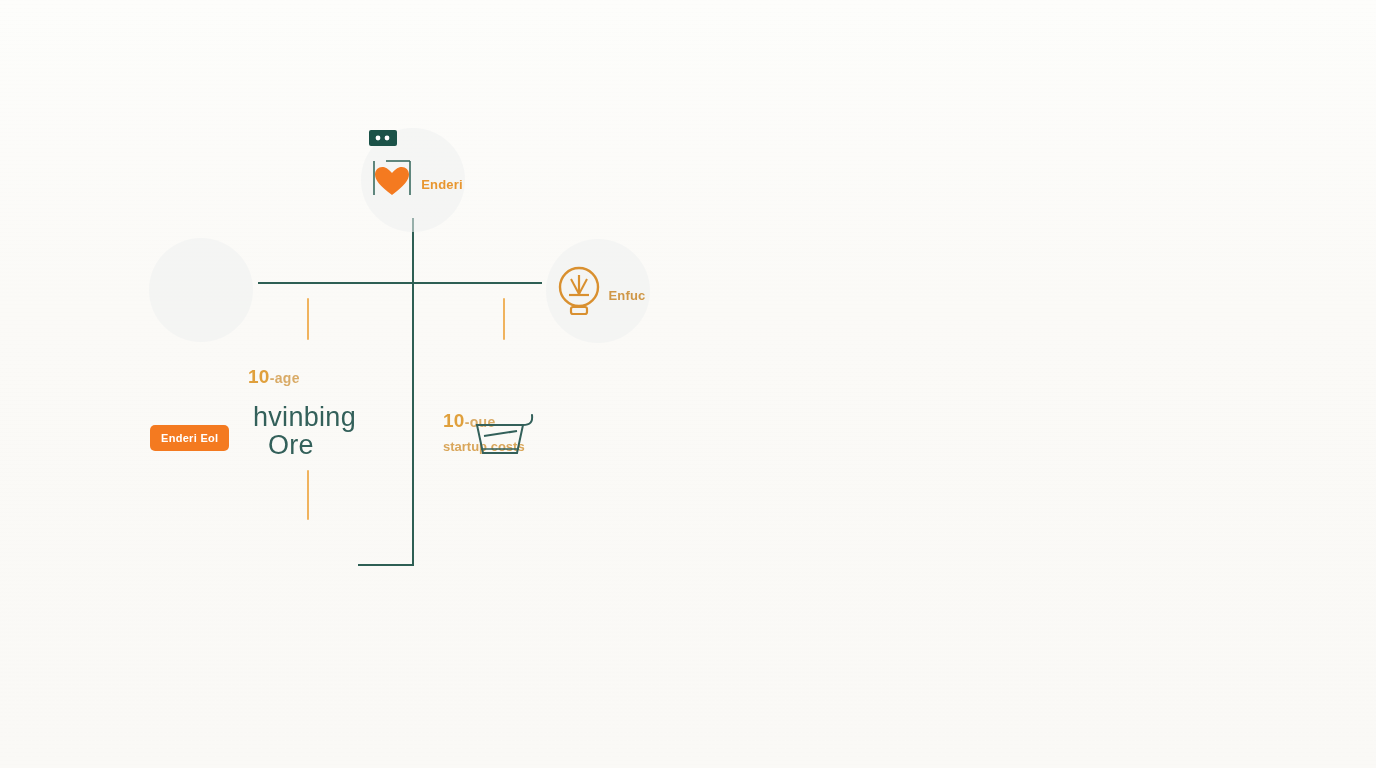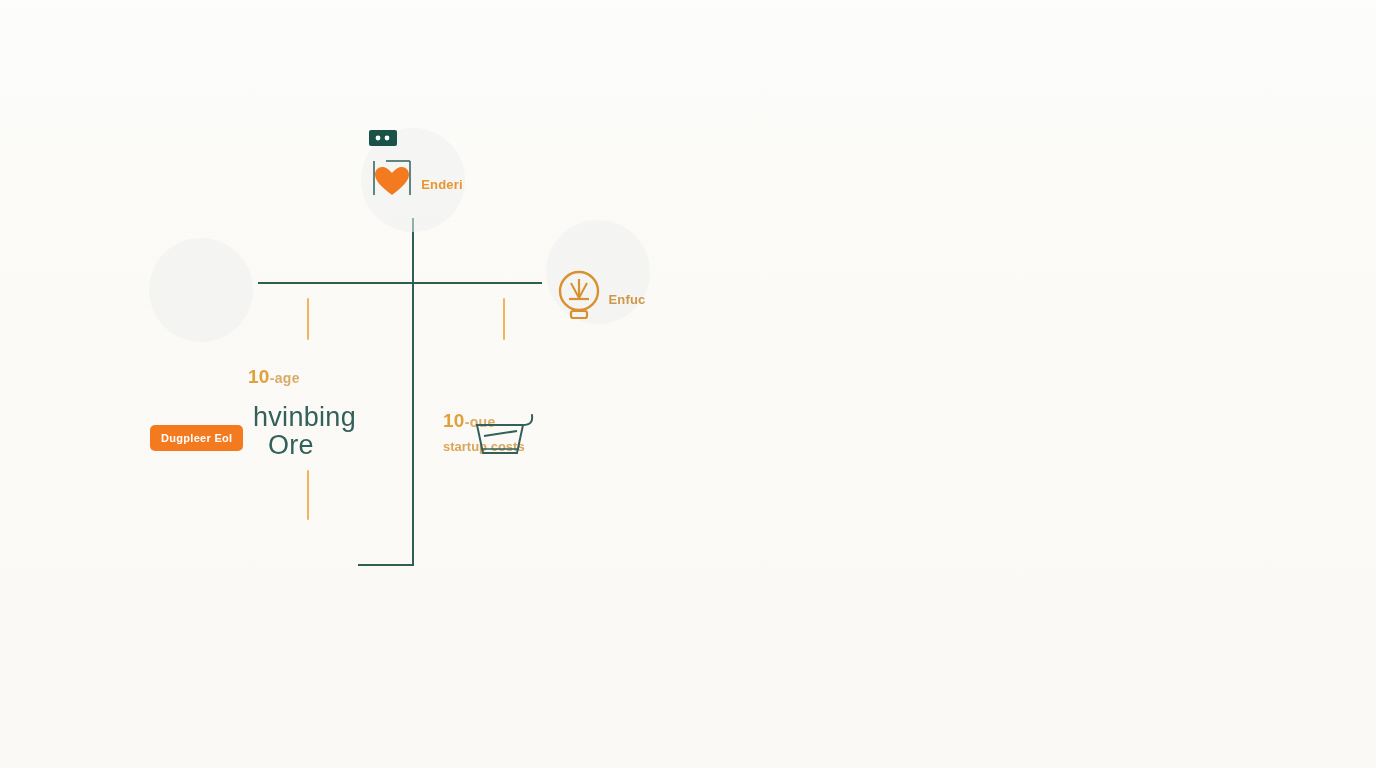--- a/index.html
+++ b/index.html
@@ -195,21 +195,21 @@
       <rect x="0" y="0" width="28" height="16" rx="2" fill="#1b5248"></rect>
       <circle cx="9" cy="8" r="2.4" fill="#ffffff"></circle>
       <circle cx="18" cy="8" r="2.4" fill="#ffffff"></circle>
     </svg>
   </div>
 
   <div class="node" style="left:149px; top:238px;">
     <div class="halo"></div>
   </div>
 
-  <div class="node" style="left:546px; top:220px;justify-content:flex-end;">
+  <div class="node" style="left:546px; top:239px;">
     <div class="halo"></div>
     <div class="node-inner">
       <div class="disc disc-plain">
         <svg width="52" height="56" viewBox="0 0 52 56">
           <circle cx="26" cy="24" r="19" fill="none" stroke="#d9902f" stroke-width="2.4"></circle>
           <path d="M26 12 V31" stroke="#d9902f" stroke-width="2.2"></path>
           <path d="M18 16 L26 31" stroke="#d9902f" stroke-width="2"></path>
           <path d="M34 16 L26 31" stroke="#d9902f" stroke-width="2"></path>
           <path d="M16 32 H36" stroke="#d9902f" stroke-width="2.2"></path>
           <rect x="18" y="44" width="16" height="7" rx="2" fill="none" stroke="#d9902f" stroke-width="2.2"></rect>
@@ -238,15 +238,15 @@
       <path d="M4 16 H50 L44 44 H10 Z" fill="none" stroke="#33605a" stroke-width="2"></path>
       <path d="M50 16 C57 16 60 13 59 6" fill="none" stroke="#33605a" stroke-width="2" stroke-linecap="round"></path>
       <path d="M11 27 L44 22" stroke="#33605a" stroke-width="2"></path>
       <path d="M8 40 H46" stroke="#33605a" stroke-width="1.6"></path>
     </svg>
   </div>
 
   <div class="headline" style="left:268px; top:388px;margin-top:40px;">Ore</div>
   <div class="headline" style="left:253px; top:400px;">hvinbing</div>
 
-  <div class="pill" style="left:150px; top:425px;">Dugpleer Eol</div>
+  <div class="pill" style="left:150px; top:425px;">Enderi Eol</div>
 
 </div>
 
 </body></html>

